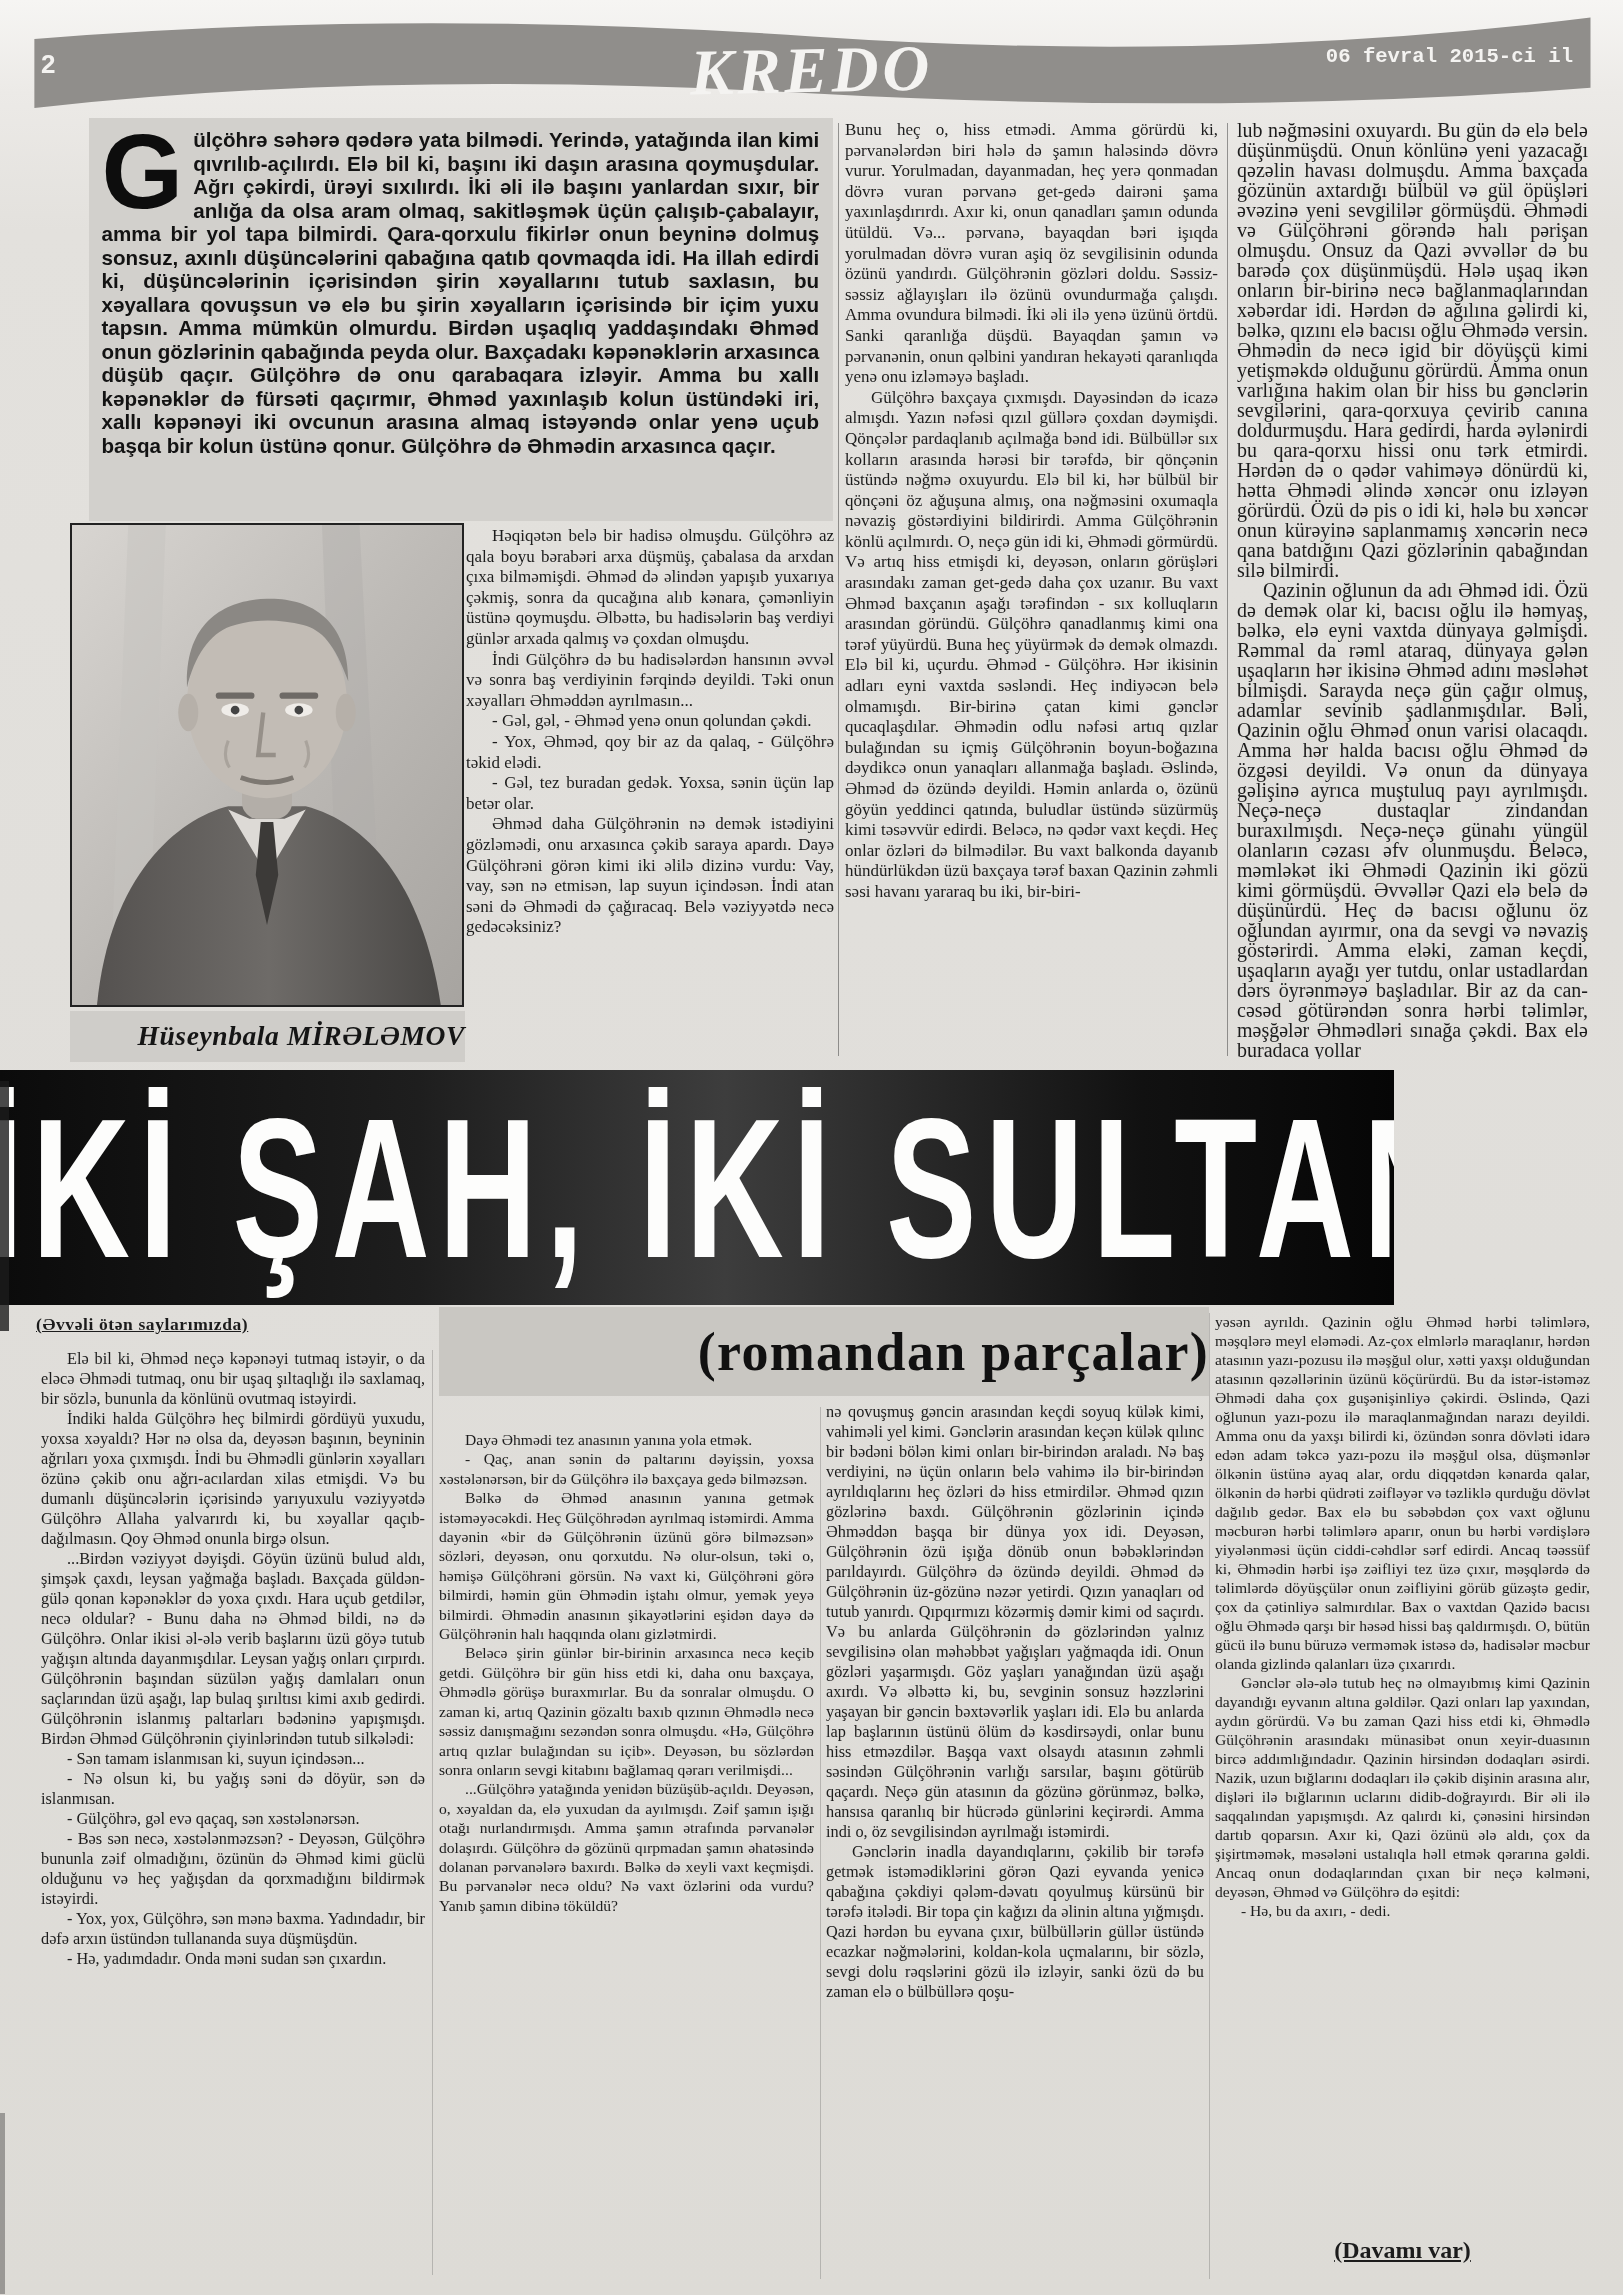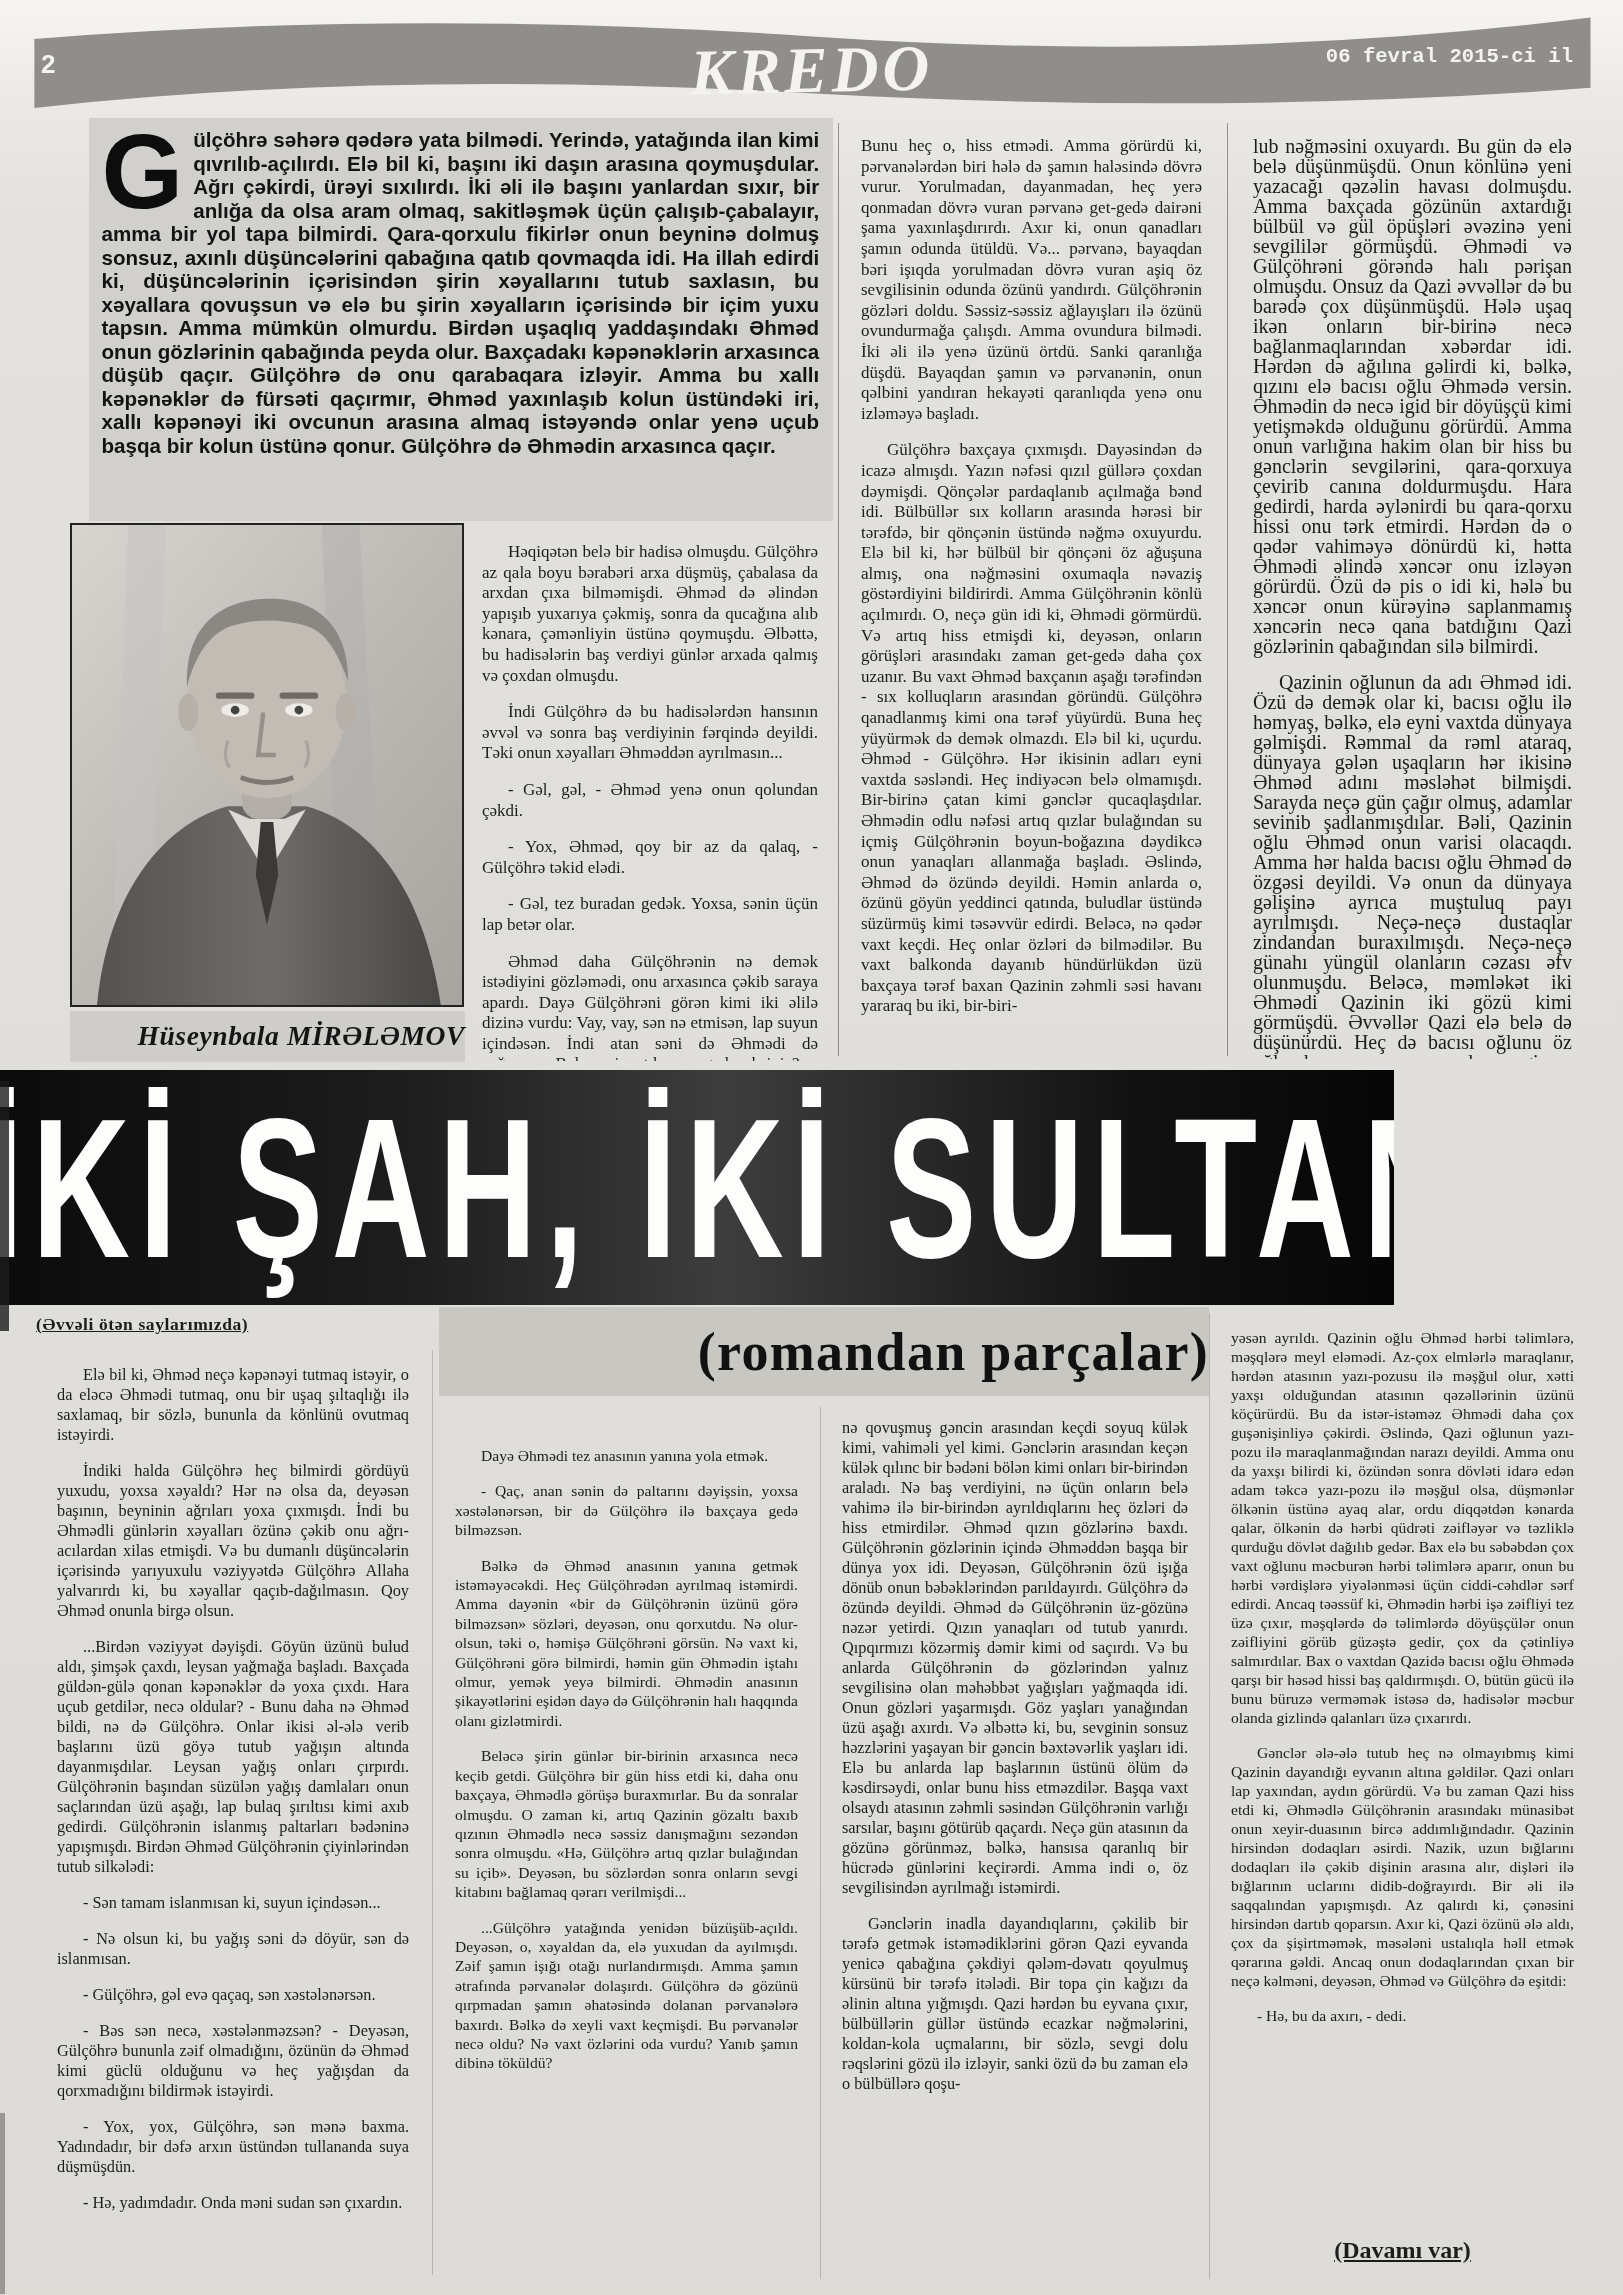--- a/index.html
+++ b/index.html
@@ -22,21 +22,21 @@
   .dropcap{float:left;font-family:"Liberation Sans",sans-serif;font-weight:bold;font-size:105px;
            line-height:80px;padding:3.8px 10px 0 0;color:#0d0d0d;}
   
   #photo-fig{left:70px;top:523px;width:395px;}
   #photo-frame{width:390px;height:480px;border:2.5px solid #222;background:#b7b4b0;overflow:hidden;}
   #photo-caption-bar{width:395px;height:51px;background:#cfcdc9;margin-top:3.8px;display:flex;align-items:center;justify-content:flex-end;}
   #photo-caption-bar span{font-family:"Liberation Serif",serif;font-weight:bold;font-style:italic;
                           font-size:27.5px;padding-left:16.3px;letter-spacing:0.6px;color:#151515;}
   
   .col{position:absolute;overflow:hidden;}
-  .col p{margin:16px;text-align:justify;}
+  .col p{margin:0;text-align:justify;}
   .para{text-indent:26px;}
   .noindent{text-indent:0;}
   #top-col2{left:466px;top:526px;width:368px;height:535px;font-size:17px;line-height:20.6px;}
   #top-col3{left:845px;top:120px;width:373px;height:938px;font-size:17px;line-height:20.6px;}
   #top-col4{left:1237px;top:120px;width:351px;height:939px;font-size:20px;line-height:20px;}
   #low-col1{left:41px;top:1349px;width:384px;height:938px;font-size:16.3px;line-height:20px;}
   #low-col2{left:439px;top:1430px;width:375px;height:863px;font-size:15.6px;line-height:19.4px;}
   #low-col3{left:826px;top:1402px;width:378px;height:890px;font-size:16.3px;line-height:20px;}
   #low-col4{left:1215px;top:1312px;width:375px;height:919px;font-size:15.6px;line-height:19px;}
   .vrule{position:absolute;width:1.3px;background:rgba(40,40,40,.45);}

